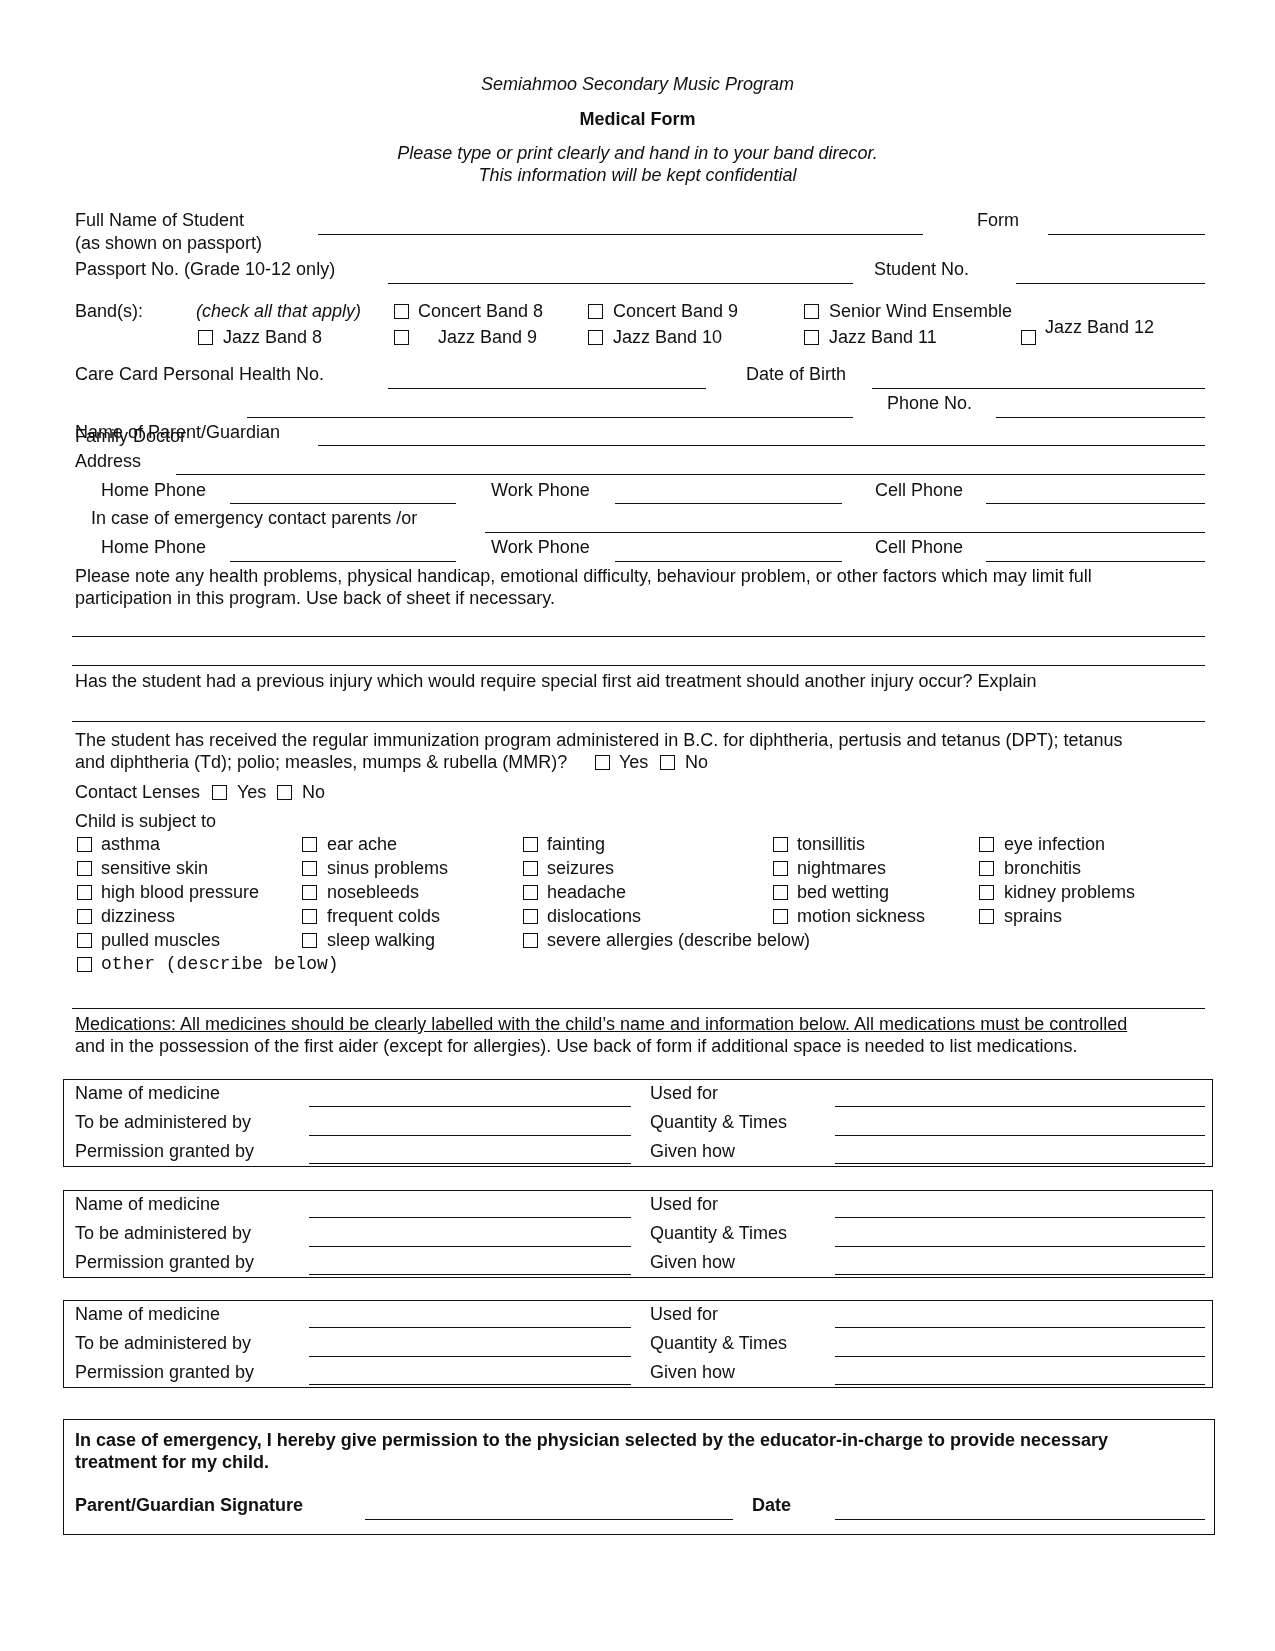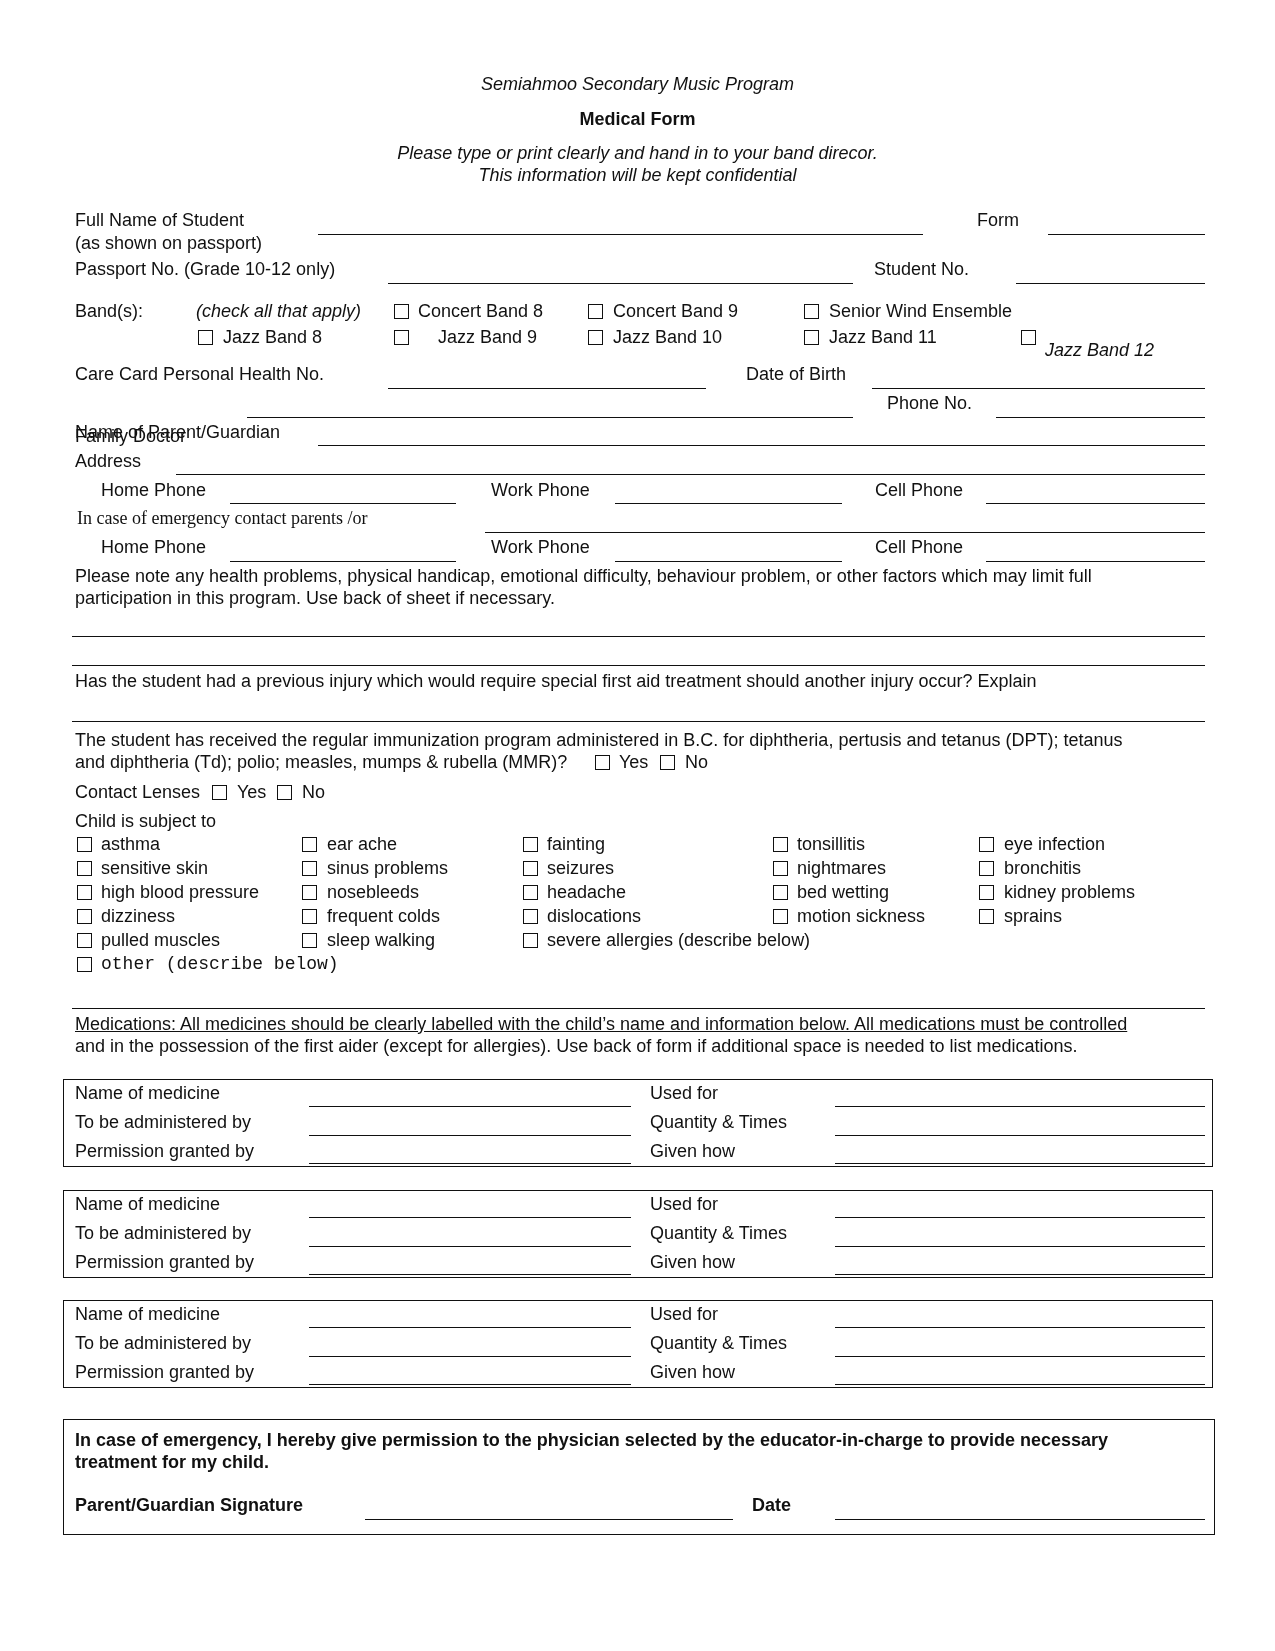--- a/index.html
+++ b/index.html
@@ -45,21 +45,21 @@
 
 <div class="cb" style="left:198px;top:330px;"></div>
 <div class="a" style="left:223px;top:327px;">Jazz Band 8</div>
 <div class="cb" style="left:394px;top:330px;"></div>
 <div class="a" style="left:418px;top:327px;margin-left:20px;">Jazz Band 9</div>
 <div class="cb" style="left:588px;top:330px;"></div>
 <div class="a" style="left:613px;top:327px;">Jazz Band 10</div>
 <div class="cb" style="left:804px;top:330px;"></div>
 <div class="a" style="left:829px;top:327px;">Jazz Band 11</div>
 <div class="cb" style="left:1021px;top:330px;"></div>
-<div class="a" style="left:1045px;top:340px;font-style:italic;">Jazz Band 12</div>
+<div class="a" style="left:1045px;top:317px;">Jazz Band 12</div>
 
 <div class="a" style="left:75px;top:364px;">Care Card Personal Health No.</div>
 <div class="ln" style="left:388px;top:388px;width:318px;"></div>
 <div class="a" style="left:746px;top:364px;">Date of Birth</div>
 <div class="ln" style="left:872px;top:388px;width:333px;"></div>
 
 <div class="a" style="left:75px;top:393px;margin-top:33px;">Family Doctor</div>
 <div class="ln" style="left:247px;top:417px;width:606px;"></div>
 <div class="a" style="left:887px;top:393px;">Phone No.</div>
 <div class="ln" style="left:996px;top:417px;width:209px;"></div>
@@ -70,21 +70,21 @@
 <div class="a" style="left:75px;top:451px;">Address</div>
 <div class="ln" style="left:176px;top:474px;width:1029px;"></div>
 
 <div class="a" style="left:101px;top:480px;">Home Phone</div>
 <div class="ln" style="left:230px;top:503px;width:226px;"></div>
 <div class="a" style="left:491px;top:480px;">Work Phone</div>
 <div class="ln" style="left:615px;top:503px;width:227px;"></div>
 <div class="a" style="left:875px;top:480px;">Cell Phone</div>
 <div class="ln" style="left:986px;top:503px;width:219px;"></div>
 
-<div class="a" style="left:77px;top:508px;font-family:Liberation Serif, serif;">In case of emergency contact parents /or</div>
+<div class="a" style="left:91px;top:508px;">In case of emergency contact parents /or</div>
 <div class="ln" style="left:485px;top:532px;width:720px;"></div>
 
 <div class="a" style="left:101px;top:537px;">Home Phone</div>
 <div class="ln" style="left:230px;top:561px;width:226px;"></div>
 <div class="a" style="left:491px;top:537px;">Work Phone</div>
 <div class="ln" style="left:615px;top:561px;width:227px;"></div>
 <div class="a" style="left:875px;top:537px;">Cell Phone</div>
 <div class="ln" style="left:986px;top:561px;width:219px;"></div>
 
 <div class="wrap" style="left:75px;top:565px;width:1080px;">Please note any health problems, physical handicap, emotional difficulty, behaviour problem, or other factors which may limit full participation in this program. Use back of sheet if necessary.</div>

